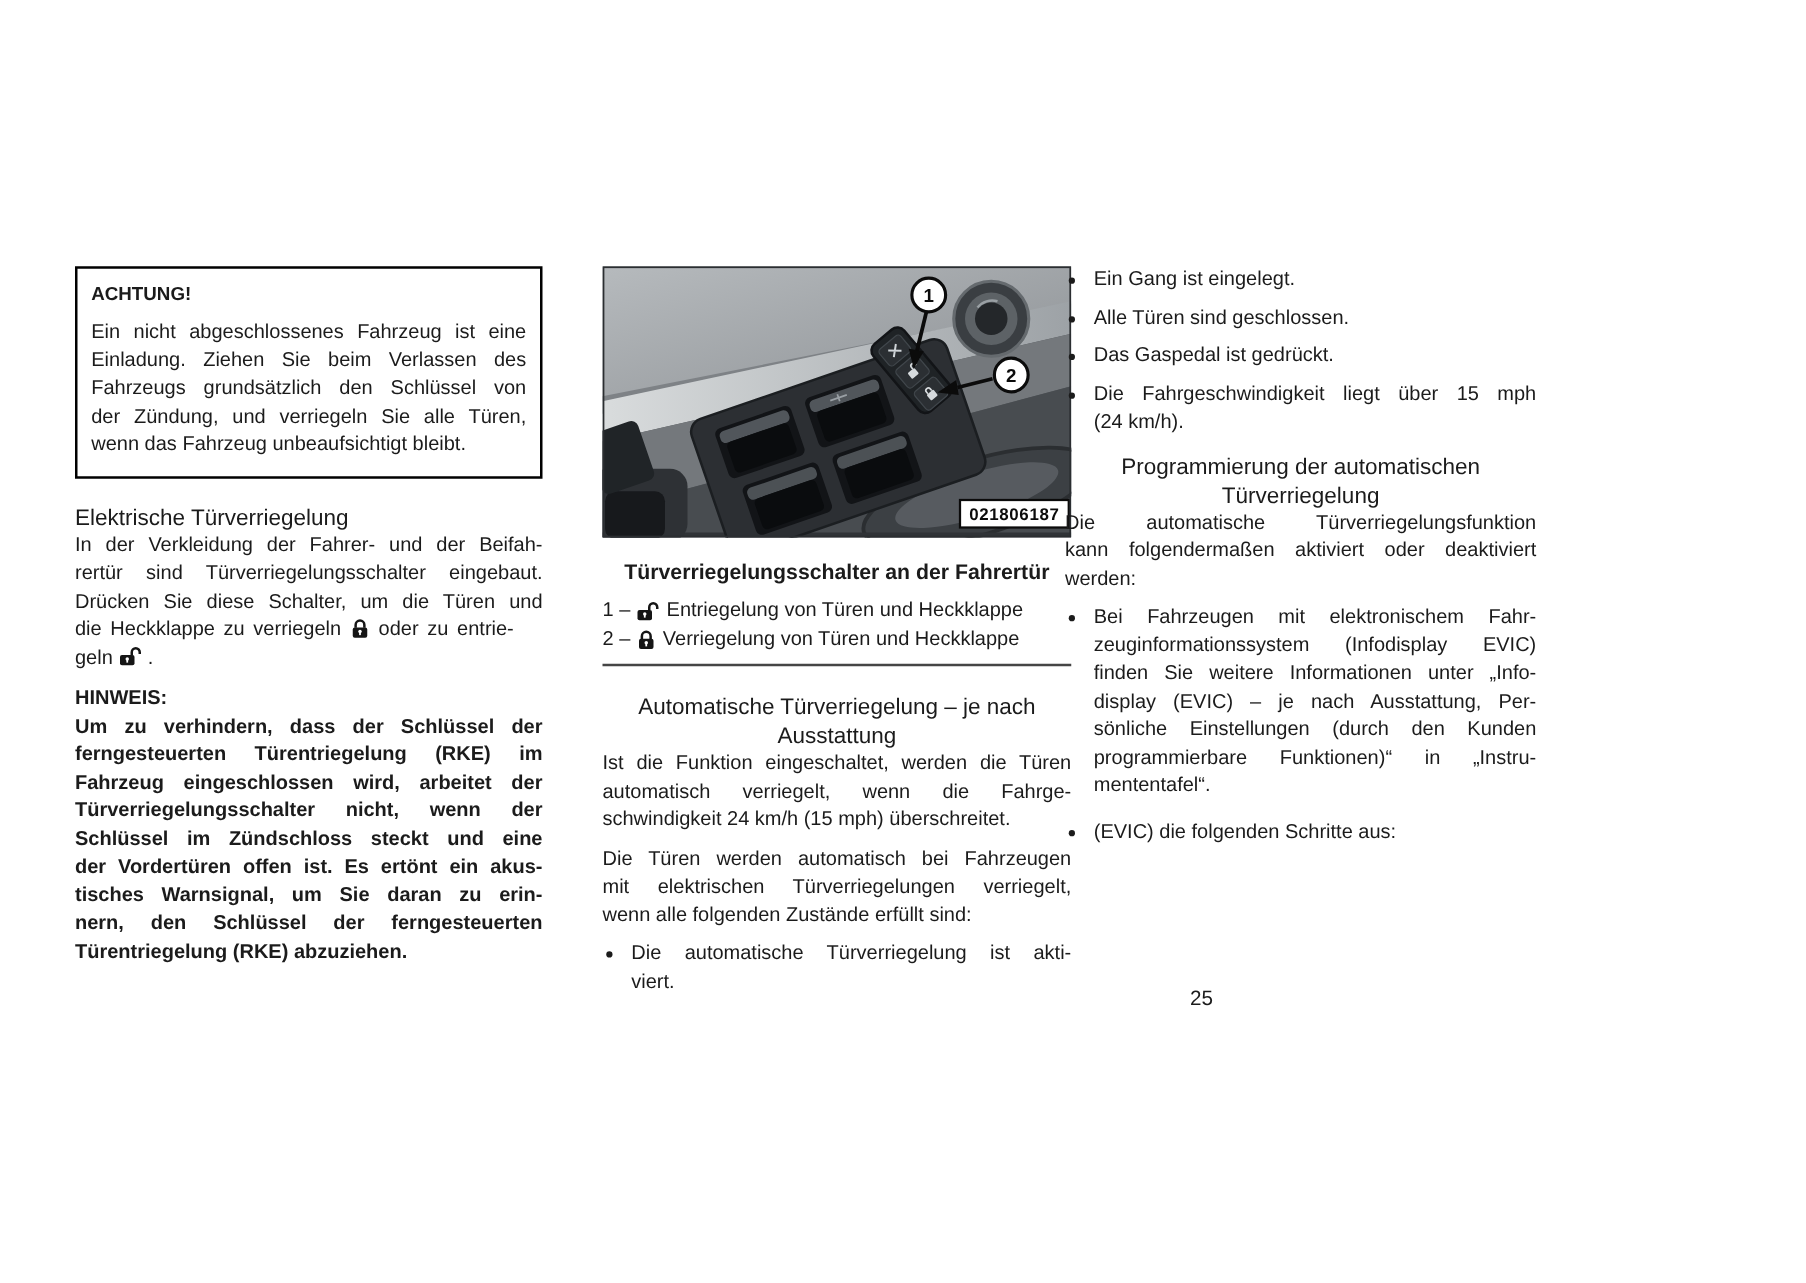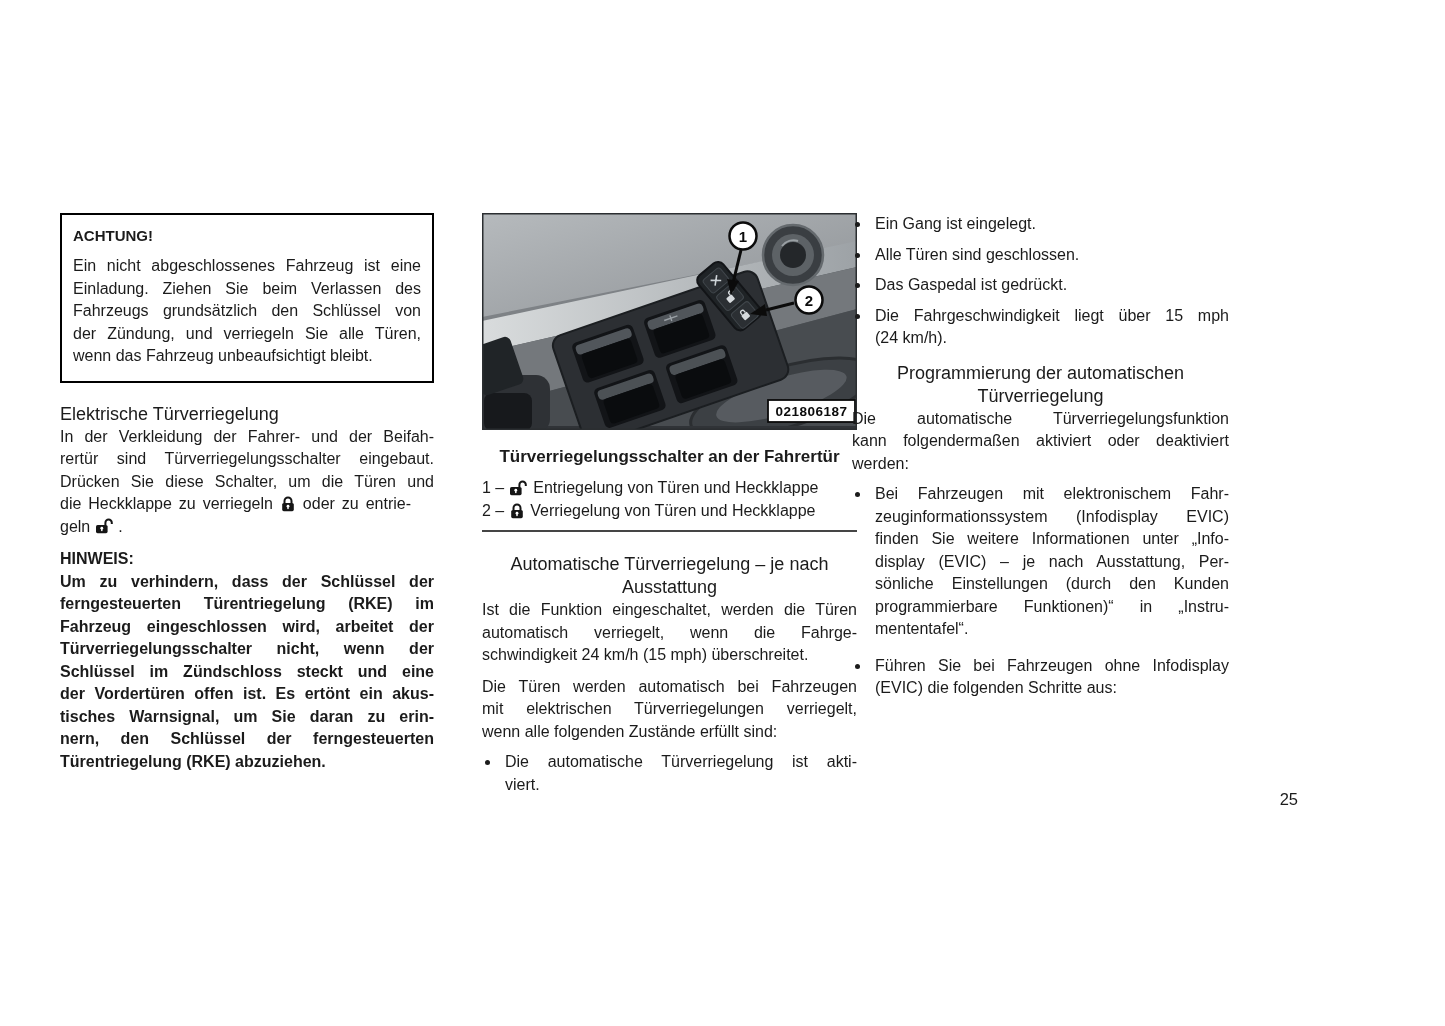--- a/index.html
+++ b/index.html
@@ -30,21 +30,21 @@
   .lockline{word-spacing:2.5px;white-space:nowrap;}
   .figure-wrap{width:375px;}
   .caption{margin-top:12px;font-size:17px;font-weight:bold;text-align:center;line-height:21px;}
   .legend{margin-top:10px;}
   .legend-row{display:flex;align-items:center;gap:5px;font-size:16px;line-height:22.5px;}
   .legend-label{white-space:nowrap;}
   .hr-rule{border:none;border-top:2px solid #454545;margin:8px 0 0 0;width:100%;}
   .bullet-row{display:flex;margin-top:8px;}
   .bullet-dot{width:5px;height:5px;border-radius:50%;background:#1b1b1b;margin:9px 0 0 3px;flex:none;}
   .bullet-text{margin-left:15px;flex:1;}
-  #page-number{position:absolute;left:921px;top:790px;width:377px;text-align:right;font-size:16.5px;}
+  #page-number{position:absolute;left:952px;top:790px;width:377px;text-align:left;font-size:16.5px;}
 </style>
 </head>
 <body>
 
 <div class="col" id="col-left">
 
   <div class="warning-box">
     <div class="warning-title">ACHTUNG!</div>
     <div class="body-text">
         <div class="line jline">Ein nicht abgeschlossenes Fahrzeug ist eine</div>
@@ -305,20 +305,19 @@
           <div class="line jline">finden Sie weitere Informationen unter „Info-</div>
           <div class="line jline">display (EVIC) – je nach Ausstattung, Per-</div>
           <div class="line jline">sönliche Einstellungen (durch den Kunden</div>
           <div class="line jline">programmierbare Funktionen)“ in „Instru-</div>
           <div class="line">mententafel“.</div>
         </div>
     </div>
     <div class="bullet-row body-text" style="margin-top:14px">
       <span class="bullet-dot"></span>
       <div class="bullet-text">
-          <div class="line jline">Führen Sie bei Fahrzeugen ohne Infodisplay</div>
           <div class="line">(EVIC) die folgenden Schritte aus:</div>
         </div>
     </div>
   </div>
 </div>
 
 <div id="page-number">25</div>
 
 </body></html>

